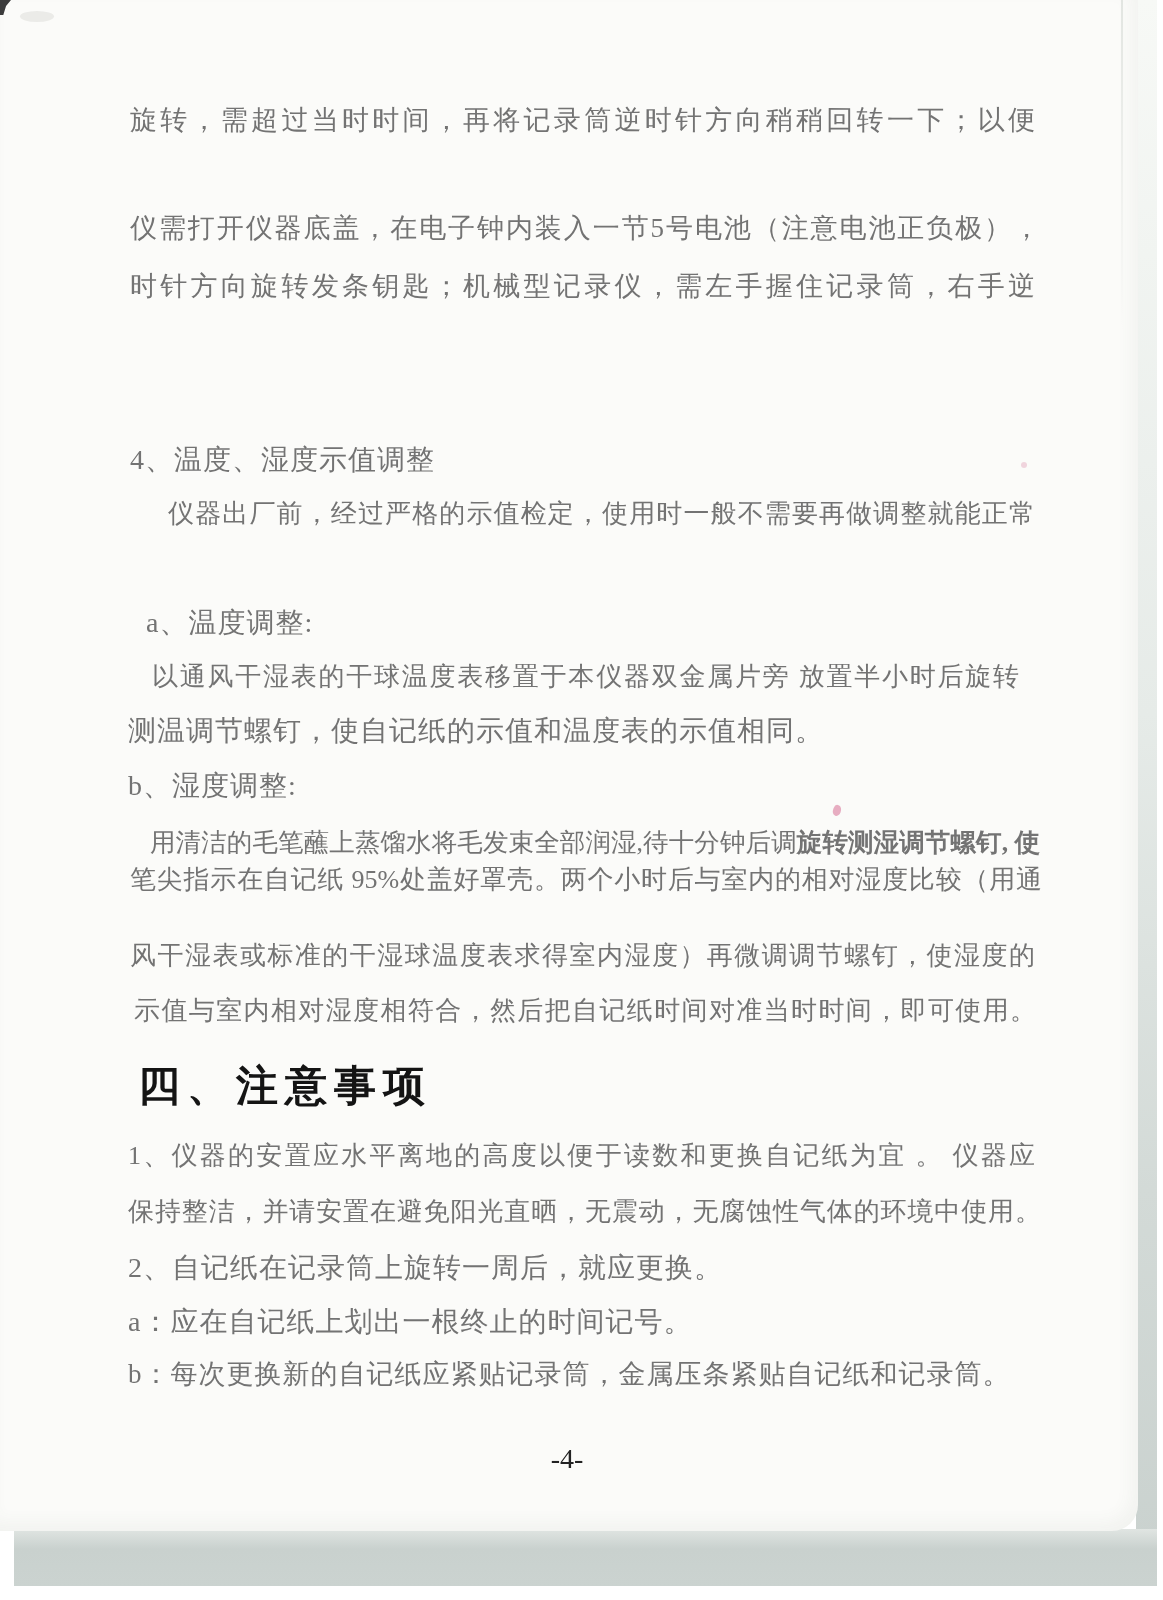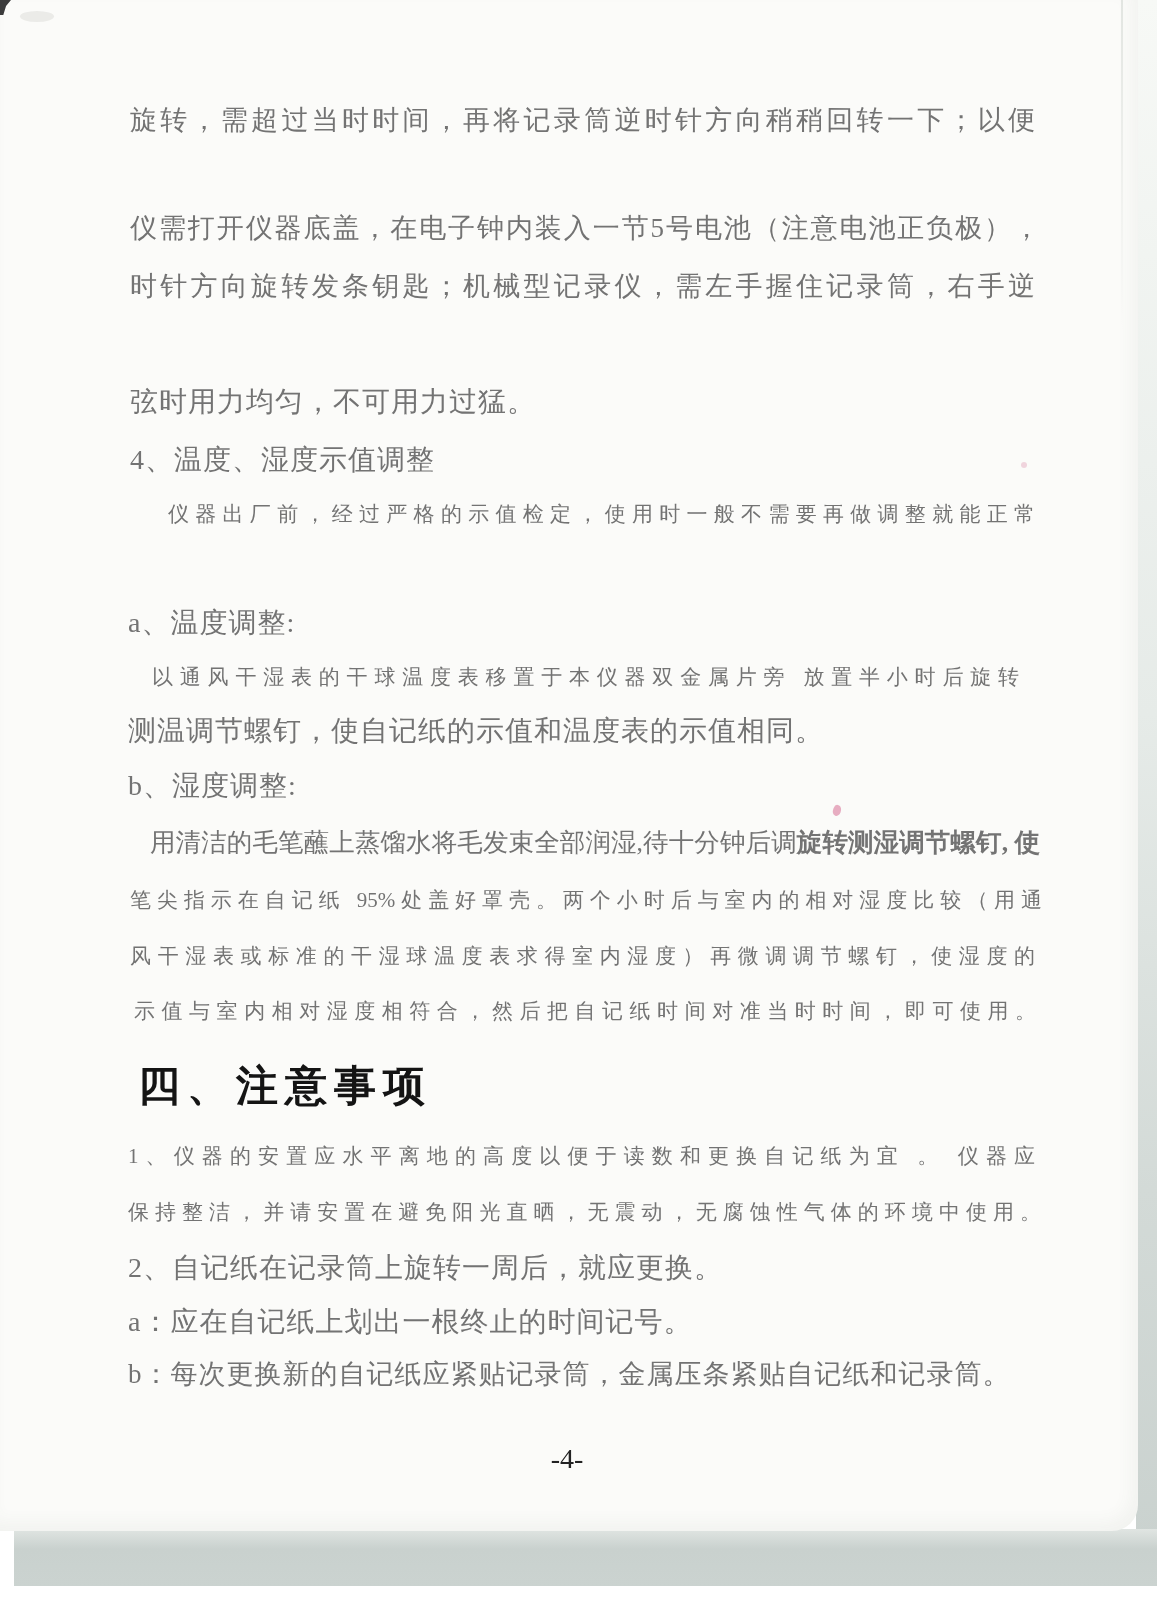--- a/index.html
+++ b/index.html
@@ -31,21 +31,21 @@
   
   .ln{
     position:absolute;color:#737373;font-size:28px;line-height:32px;
     letter-spacing:1px;white-space:nowrap;
   }
   .fill{
     text-align:justify;text-align-last:justify;
     white-space:normal;letter-spacing:0;
   }
   .f27{font-size:27px;}
-  .f26{font-size:21px;}
+  .f26{font-size:26px;}
   .f25{font-size:25.5px;}
   .b{font-weight:bold;}
   .heading{
     position:absolute;top:1062px;left:138px;
     font-size:42px;line-height:48px;font-weight:bold;
     letter-spacing:7px;color:#141414;white-space:nowrap;
   }
   .pagenum{
     position:absolute;top:1443px;left:130px;width:874px;
     text-align:center;font-size:28px;color:#222222;
@@ -74,29 +74,28 @@
 
 <div class="right-strip"></div>
 <div class="bottom-band"></div>
 
 <div class="paper">
   <div class="edge-line"></div>
 
   <div class="ln f27 fill" style="top:104px;left:130px;width:905px">旋转，需超过当时时间，再将记录筒逆时针方向稍稍回转一下；以便</div>
   <div class="ln f27 fill" style="top:212px;left:130px;width:910px">仪需打开仪器底盖，在电子钟内装入一节5号电池（注意电池正负极），</div>
   <div class="ln f27 fill" style="top:270px;left:130px;width:905px">时针方向旋转发条钥匙；机械型记录仪，需左手握住记录筒，右手逆</div>
-  <div class="ln" style="top:386px;left:130px">弦时用力均匀，不可用力过猛。</div>
   <div class="ln" style="top:444px;left:130px">4、温度、湿度示值调整</div>
   <div class="ln f26 fill" style="top:498px;left:168px;width:867px">仪器出厂前，经过严格的示值检定，使用时一般不需要再做调整就能正常</div>
-  <div class="ln" style="top:607px;left:128px">a、温度调整:</div>
+  <div class="ln" style="top:607px;left:146px">a、温度调整:</div>
   <div class="ln f26 fill" style="top:661px;left:152px;width:867px">以通风干湿表的干球温度表移置于本仪器双金属片旁 放置半小时后旋转</div>
   <div class="ln" style="top:715px;left:128px">测温调节螺钉，使自记纸的示值和温度表的示值相同。</div>
   <div class="ln" style="top:770px;left:128px">b、湿度调整:</div>
   <div class="ln f25 fill" style="top:827px;left:150px;width:890px"><span>用清洁的毛笔蘸上蒸馏水将毛发束全部润湿,待十分钟后调</span><span class="b">旋转测湿调节螺钉, 使</span></div>
-  <div class="ln f26 fill" style="top:884px;left:130px;width:912px">笔尖指示在自记纸 95%处盖好罩壳。两个小时后与室内的相对湿度比较（用通</div>
+  <div class="ln f26 fill" style="top:864px;left:130px;width:912px">笔尖指示在自记纸 95%处盖好罩壳。两个小时后与室内的相对湿度比较（用通</div>
   <div class="ln f26 fill" style="top:940px;left:130px;width:905px">风干湿表或标准的干湿球温度表求得室内湿度）再微调调节螺钉，使湿度的</div>
   <div class="ln f26 fill" style="top:995px;left:134px;width:902px">示值与室内相对湿度相符合，然后把自记纸时间对准当时时间，即可使用。</div>
 
   <div class="heading">四、注意事项</div>
 
   <div class="ln f26 fill" style="top:1140px;left:128px;width:907px">1、仪器的安置应水平离地的高度以便于读数和更换自记纸为宜 。 仪器应</div>
   <div class="ln f26 fill" style="top:1196px;left:128px;width:913px">保持整洁，并请安置在避免阳光直晒，无震动，无腐蚀性气体的环境中使用。</div>
   <div class="ln" style="top:1252px;left:128px">2、自记纸在记录筒上旋转一周后，就应更换。</div>
   <div class="ln" style="top:1306px;left:128px">a：应在自记纸上划出一根终止的时间记号。</div>
   <div class="ln f27" style="top:1358px;left:128px">b：每次更换新的自记纸应紧贴记录筒，金属压条紧贴自记纸和记录筒。</div>

